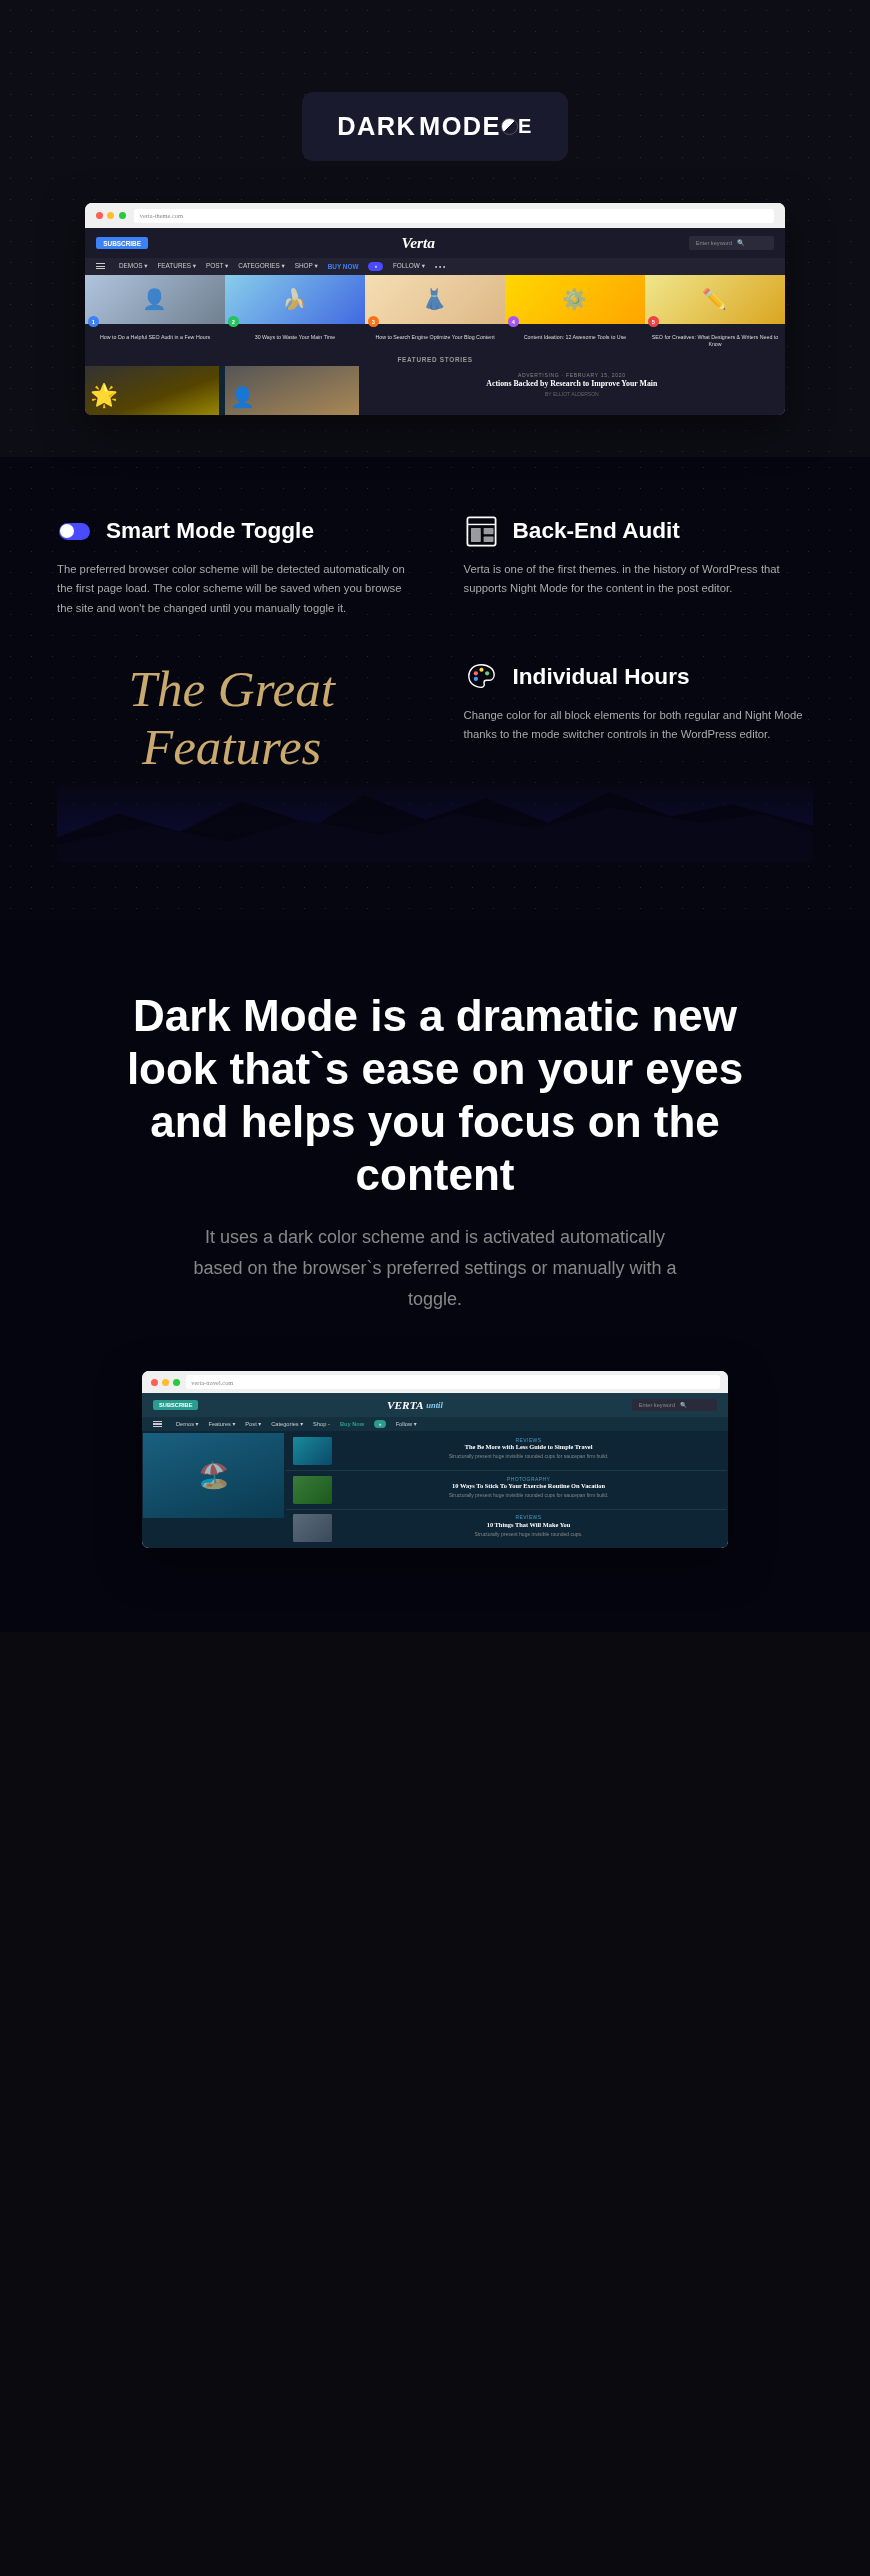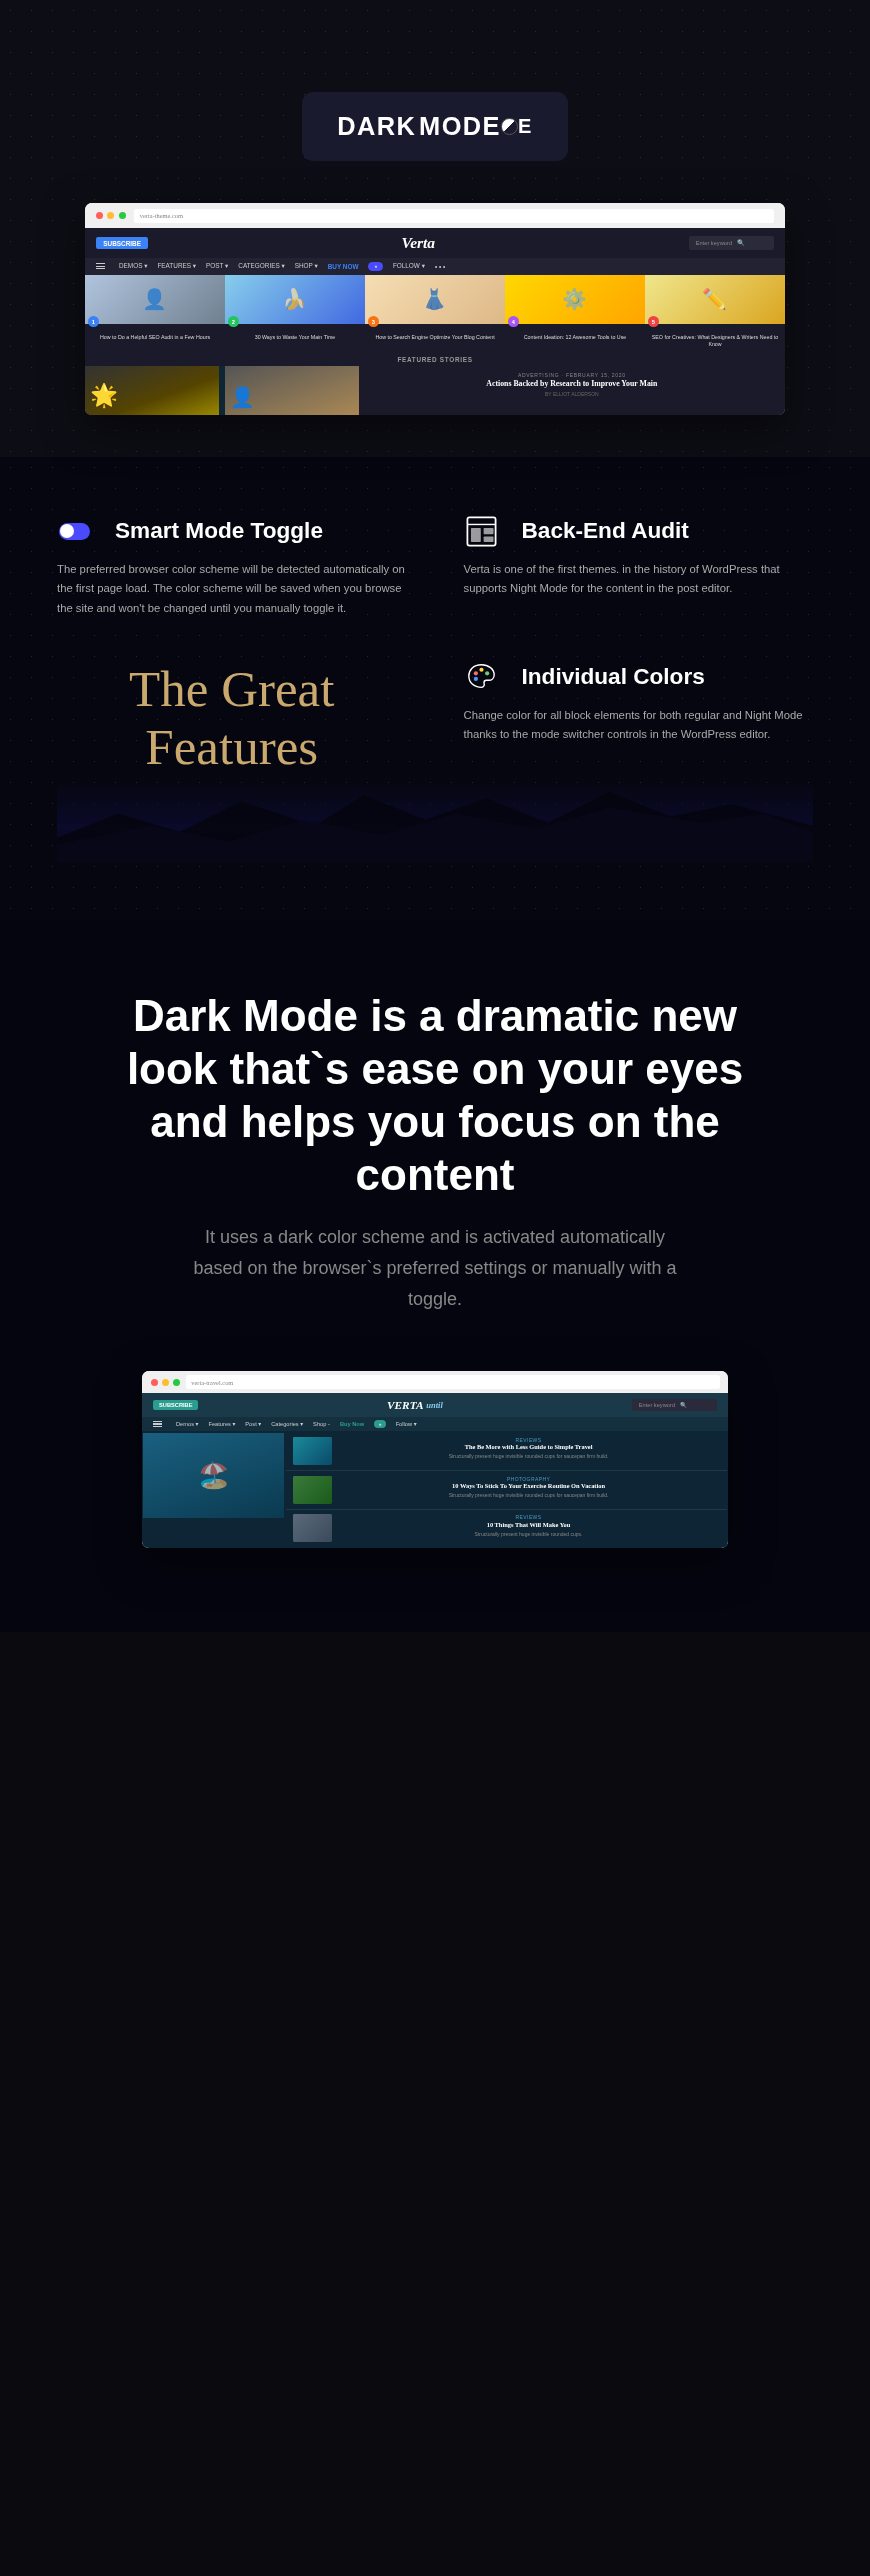--- a/index.html
+++ b/index.html
@@ -313,21 +313,21 @@
       gap: 42px 57px;
     }
     .feature-item {
       display: flex;
       flex-direction: column;
       gap: 11.3px;
     }
     .feature-header {
       display: flex;
       align-items: center;
-      gap: 23px;
+      gap: 14px;
     }
     .feature-icon {
       width: 35px;
       height: 35px;
       display: flex;
       align-items: center;
       justify-content: center;
       font-size: 20px;
       flex-shrink: 0;
     }
@@ -660,35 +660,35 @@
             <rect x="25" y="17" width="14" height="9" rx="1" fill="#fff" opacity="0.6"></rect>
             <rect x="25" y="29" width="14" height="8" rx="1" fill="#fff" opacity="0.6"></rect>
           </svg>
         </div>
         <div class="feature-title">Back-End Audit</div>
       </div>
       <div class="feature-desc">Verta is one of the first themes. in the history of WordPress that supports Night Mode for the content in the post editor.</div>
     </div>
 
     <div class="feature-item" style="justify-content:center;align-items:center;">
-      <div style="font-size:51px;color:#c9a96e;font-family:Georgia,cursive;line-height:1.15;text-align:center;">The Great<br>Features</div>
+      <div style="font-size:51px;color:#c9a96e;font-family:Georgia,cursive;font-style:italic;line-height:1.15;text-align:center;">The Great<br>Features</div>
     </div>
 
     <div class="feature-item">
       <div class="feature-header">
         <div class="feature-icon">
           <svg width="31" height="31" viewBox="0 0 44 44">
             <path d="M22 4 C10 4 4 12 4 20 C4 29 11 36 22 36 C24 36 26 34 26 32 C26 31 25.5 30.2 25.5 29.5 C25.5 27.5 27 26 29 26 L32 26 C37 26 40 22.5 40 18 C40 10 32 4 22 4 Z" fill="none" stroke="#fff" stroke-width="2"></path>
             <circle cx="14" cy="16" r="3" fill="#ff6b6b"></circle>
             <circle cx="22" cy="11" r="3" fill="#ffd93d"></circle>
             <circle cx="30" cy="16" r="3" fill="#6bcb77"></circle>
             <circle cx="14" cy="24" r="3" fill="#4d96ff"></circle>
           </svg>
         </div>
-        <div class="feature-title">Individual Colors</div>
+        <div class="feature-title">Individual Hours</div>
       </div>
       <div class="feature-desc">Change color for all block elements for both regular and Night Mode thanks to the mode switcher controls in the WordPress editor.</div>
     </div>
   </div>
 
   <div class="mountain-silhouette">
     <svg viewBox="0 0 1232 120" xmlns="http://www.w3.org/2000/svg" preserveAspectRatio="none">
       <path d="M0,120 L0,80 L100,40 L200,70 L300,20 L420,60 L500,10 L600,50 L700,15 L800,55 L900,5 L1000,45 L1100,25 L1232,60 L1232,120 Z" fill="#050510" opacity="0.9"></path>
       <path d="M0,120 L0,90 L150,60 L280,85 L400,50 L530,75 L650,40 L780,65 L900,30 L1050,55 L1150,40 L1232,70 L1232,120 Z" fill="#08081a" opacity="0.8"></path>
     </svg>

